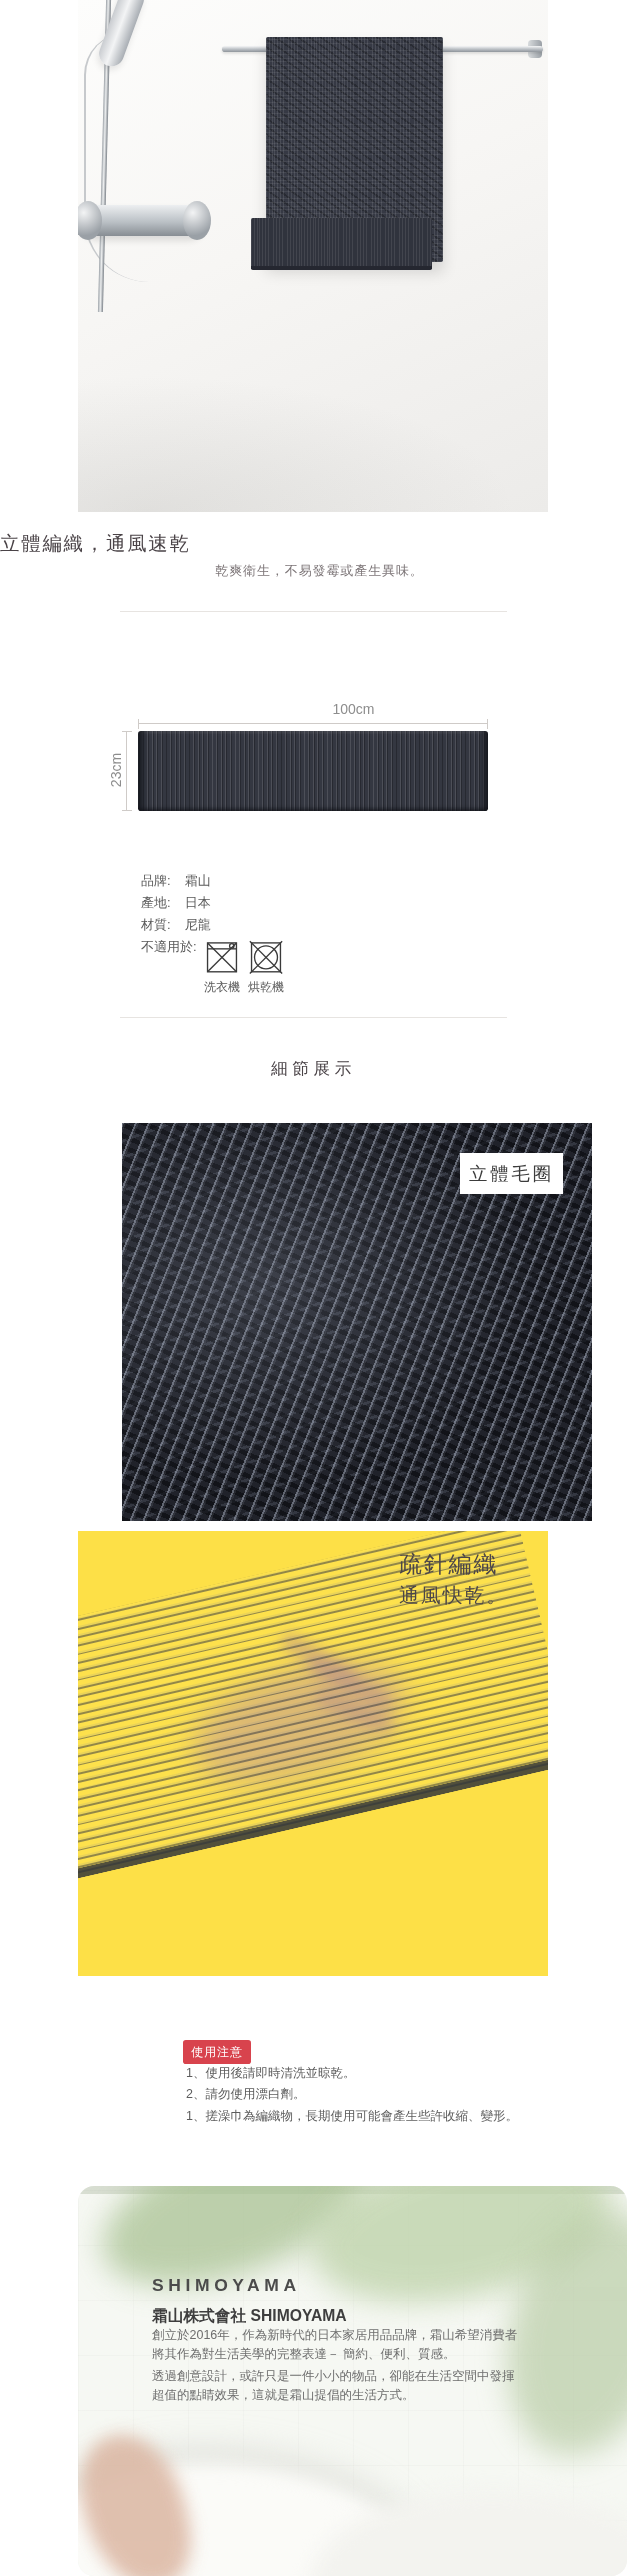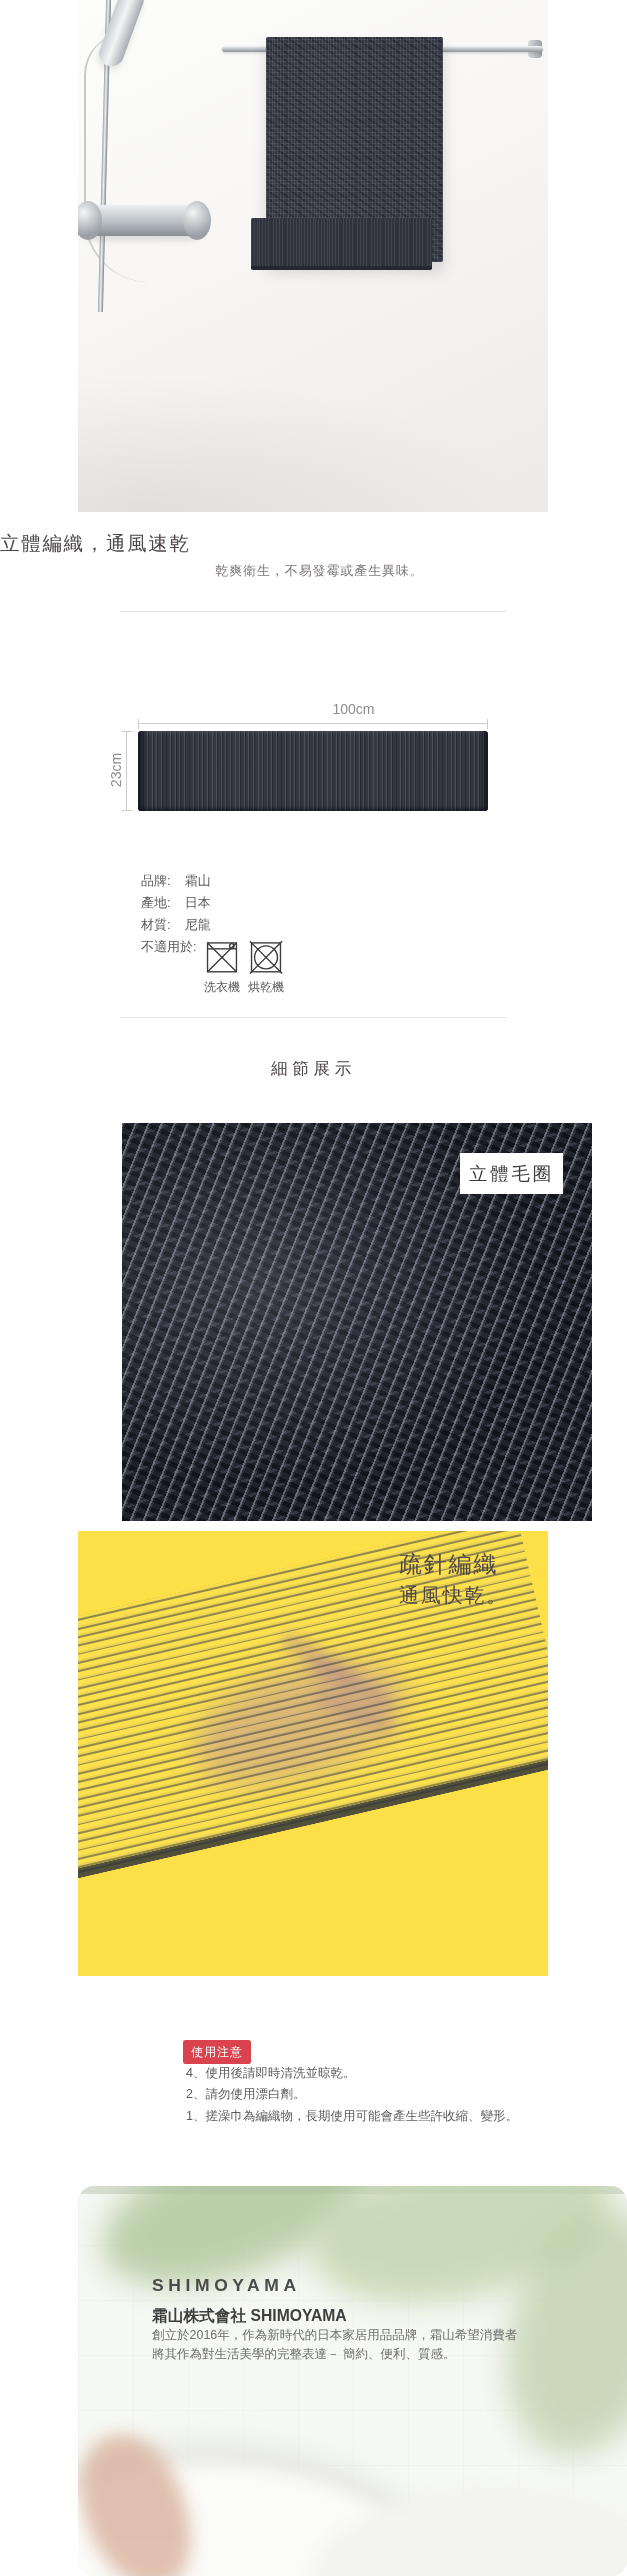--- a/index.html
+++ b/index.html
@@ -203,31 +203,32 @@
     <div class="finger f1"></div>
     <div class="finger f2"></div>
     <div class="finger f3"></div>
     <div class="mesh-fabric"></div>
     <div class="p2-line1">疏針編織</div>
     <div class="p2-line2">通風快乾。</div>
   </div>
 
   <div class="abs usage-badge">使用注意</div>
   <div class="abs usage-list">
-    <div class="usage-item">4、使用後請即時清洗並晾乾。</div>
+    <div class="usage-item">1、使用後請即時清洗並晾乾。</div>
     <div class="usage-item">2、請勿使用漂白劑。</div>
     <div class="usage-item">1、搓澡巾為編織物，長期使用可能會產生些許收縮、變形。</div>
   </div>
 
   <div class="abs brand-photo">
     <div class="leaf lf1"></div>
     <div class="leaf lf2"></div>
     <div class="leaf lf3"></div>
     <div class="towel-blob tw1"></div>
     <div class="towel-blob tw2"></div>
     <div class="hand2"></div>
     <div class="brand-logo">SHIMOYAMA</div>
     <div class="brand-heading">霜山株式會社 SHIMOYAMA</div>
     <div class="brand-para bp1">創立於2016年，作為新時代的日本家居用品品牌，霜山希望消費者將其作為對生活美學的完整表達－ 簡約、便利、質感。</div>
+    <div class="brand-para bp2">透過創意設計，或許只是一件小小的物品，卻能在生活空間中發揮超值的點睛效果，這就是霜山提倡的生活方式。</div>
   </div>
 
 </div>
 
 
 </body></html>

